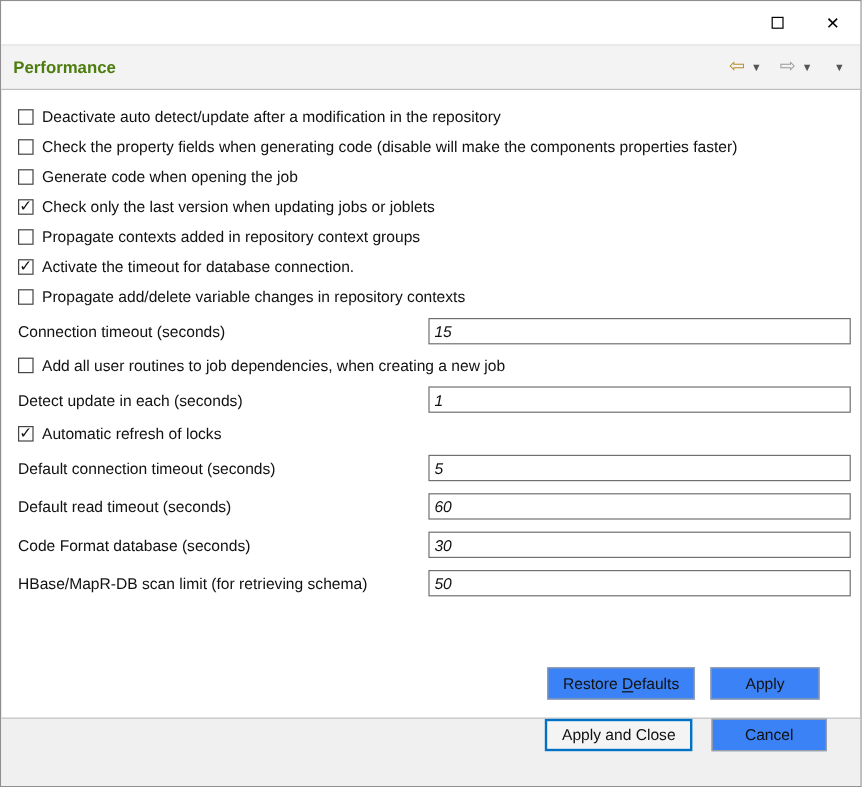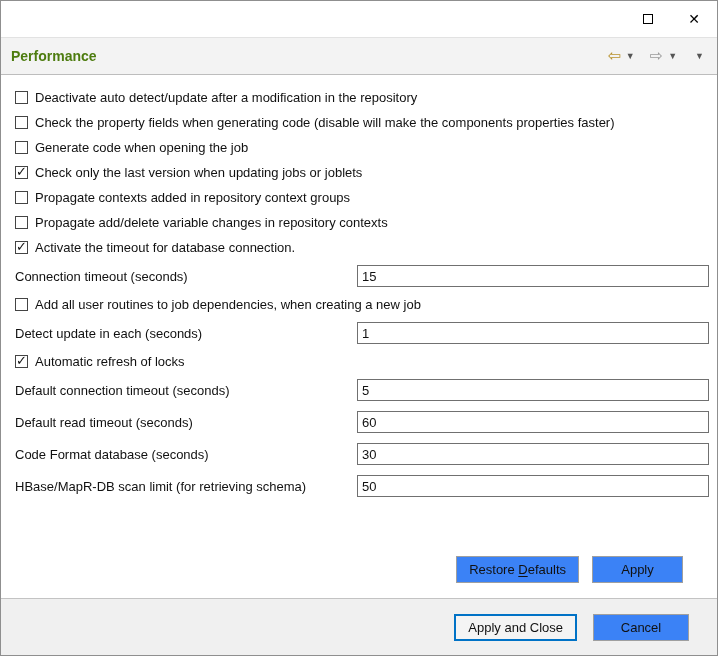--- a/index.html
+++ b/index.html
@@ -64,20 +64,21 @@
     font-size: 13px; font-weight: bold; color: #111;
   }
   .label { white-space: nowrap; }
   .text-input {
     margin-left: auto;
     width: 352px; height: 22px;
     border: 1px solid #707070; background: #fff;
     font-family: "Liberation Sans", "DejaVu Sans", sans-serif;
     font-size: 13px; color: #111;
     padding: 0 4px;
+    font-style: italic;
   }
 
   
   .btn {
     font-family: "Liberation Sans", "DejaVu Sans", sans-serif;
     font-size: 13px; color: #111;
     background: #3b82f6;
     border: 1px solid #9f9f9f;
     height: 27px; padding: 0 12px;
     cursor: default;
@@ -89,21 +90,21 @@
     padding: 0 26px 15px 0;
   }
   .btn-restore { min-width: 116px; }
   .btn-apply { min-width: 91px; }
   .mnemonic { text-decoration: underline; text-underline-offset: 2px; }
 
   .footer {
     flex: 0 0 57px;
     background: #f0f0f0;
     border-top: 1px solid #c3c3c3;
-    display: flex; justify-content: flex-end; align-items: center;
+    display: flex; justify-content: flex-end; align-items: flex-start;
     gap: 16px;
     padding-right: 28px;
   }
   .btn-default {
     min-width: 117px;
     border: 2px solid #0072c6;
     background: #f4f4f4;
   }
   .btn-cancel { min-width: 96px; }
 </style>
@@ -153,27 +154,27 @@
     <span class="checkbox checked"></span>
     <span class="label">Check only the last version when updating jobs or joblets</span>
   </div>
 
   <div class="row check-row">
     <span class="checkbox"></span>
     <span class="label">Propagate contexts added in repository context groups</span>
   </div>
 
   <div class="row check-row">
-    <span class="checkbox"></span>
-    <span class="label">Propagate add/delete variable changes in repository contexts</span>
-  </div>
-
-  <div class="row check-row">
     <span class="checkbox checked"></span>
     <span class="label">Activate the timeout for database connection.</span>
+  </div>
+
+  <div class="row check-row">
+    <span class="checkbox"></span>
+    <span class="label">Propagate add/delete variable changes in repository contexts</span>
   </div>
 
   <div class="row field-row">
     <span class="label">Connection timeout (seconds)</span>
     <input type="text" class="text-input" value="15" style="">
   </div>
 
   <div class="row check-row">
     <span class="checkbox"></span>
     <span class="label">Add all user routines to job dependencies, when creating a new job</span>

